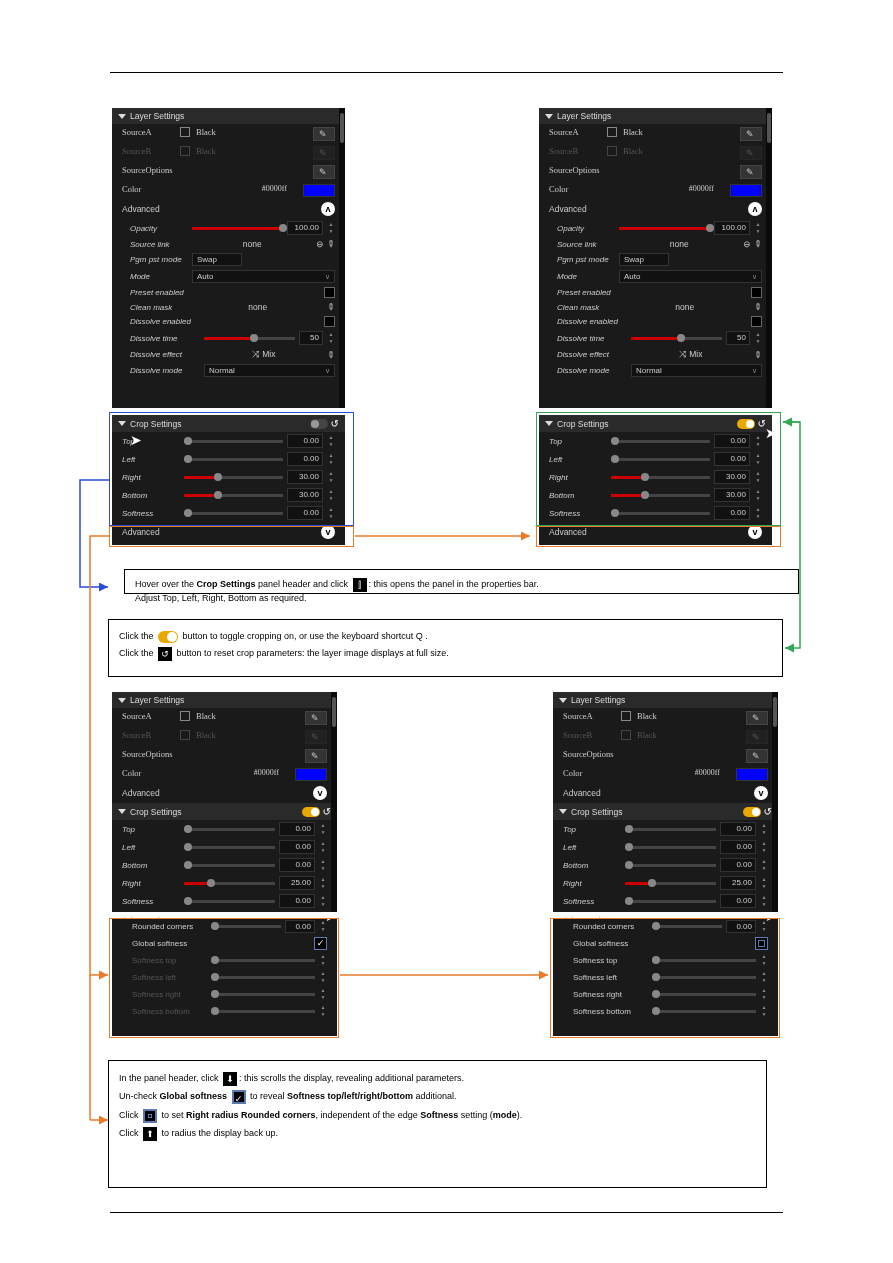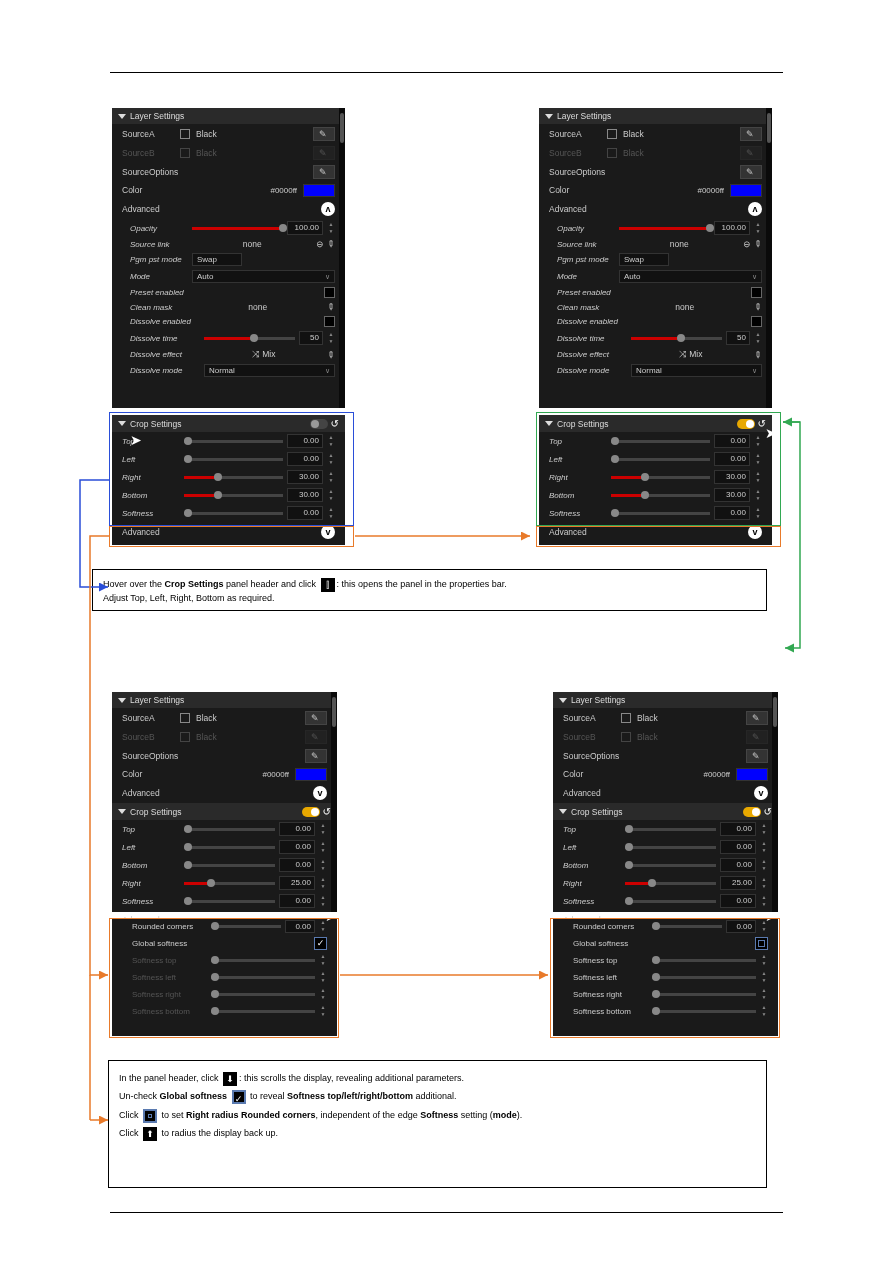--- a/index.html
+++ b/index.html
@@ -43,40 +43,40 @@
     border-top: 5px solid #ddd;
   }
   .panel .sect-head .right-icons {
     margin-left: auto;
     display: flex;
     gap: 3px;
     align-items: center;
   }
   .row {
     display: flex;
-    align-items: center;
     padding: 2.5px 10px;
     font-size: 8.5px;
+    font-family: Liberation Serif, serif;
   }
   .row .lbl { width: 58px; }
   .row .chk { width: 10px; height: 10px; background: #1a1a1a; border: 1px solid #888; margin-right: 6px; display: inline-block; }
   .row .chk.dis { border-color: #444; }
   .row .btn-eye {
     width: 22px; height: 14px; background: #333; border: 1px solid #444;
     display: flex; align-items: center; justify-content: center;
     margin-left: auto;
   }
   .row .btn-eye.dis { opacity: 0.3; }
   .eyedrop {
     width: 10px; height: 10px;
     transform: rotate(-45deg);
   }
   .eyedrop::before { content: "✎"; color: #ccc; font-size: 9px; display: block; transform: rotate(45deg); }
   .colorbox { width: 32px; height: 13px; background: #0000ff; border: 1px solid #333; }
-  .colortext { margin-left: auto; margin-right: 6px; font-size: 8px; }
+  .colortext { margin-left: auto; margin-right: 16px; font-size: 8px; }
   .adv-row {
     display: flex; align-items: center; padding: 3px 10px;
   }
   .adv-row .circ {
     margin-left: auto;
     width: 14px; height: 14px; background: #fff; color: #000; border-radius: 50%;
     display: flex; align-items: center; justify-content: center;
     font-size: 9px; font-weight: bold;
   }
   .slider-row {
@@ -534,25 +534,29 @@
         <span class="circ">v</span>
       </div>
   </div>
   <span class="cursor-arrow" style="left:765px; top:425px;">➤</span>
 
   <div class="box-outline blue-o" style="left:109px; top:412px; width:245px; height:114px;"></div>
   <div class="box-outline orange-o" style="left:109px; top:526px; width:245px; height:21px;"></div>
   <div class="box-outline green-o" style="left:536px; top:412px; width:245px; height:114px;"></div>
   <div class="box-outline orange-o" style="left:536px; top:526px; width:245px; height:21px;"></div>
 
-  <div class="note-box blue-o" style="left:92px; top:569px; width:675px; height:42px;">
+  <div class="note-box blue-o" style="left:124px; top:569px; width:675px; height:25px;">
     <span>Hover over the </span><b>Crop Settings</b><span> panel header and click </span><span class="inline-icon">⫿</span><span>: this opens the panel in the properties bar.</span><br>
     <span>Adjust Top, Left, Right, Bottom as required.</span>
   </div>
 
+  <div class="note-box green-o" style="left:108px; top:619px; width:675px; height:58px; line-height:1.9;">
+    <span>Click the </span><span class="inline-icon tog"></span><span> button to toggle cropping on, or use the keyboard shortcut  Q .</span><br>
+    <span>Click the </span><span class="inline-icon reset">↺</span><span> button to reset crop parameters: the layer image displays at full size.</span>
+  </div>
 
   <div class="panel" style="left:112px; top:692px; width:225px; height:220px;">
     <div class="scroll-bar"></div>
     <div class="sect-head">
         <span class="tri"></span>
         <span>Layer Settings</span>
       </div>
     <div class="row">
         <span class="lbl">SourceA</span>
         <span class="chk"></span>

